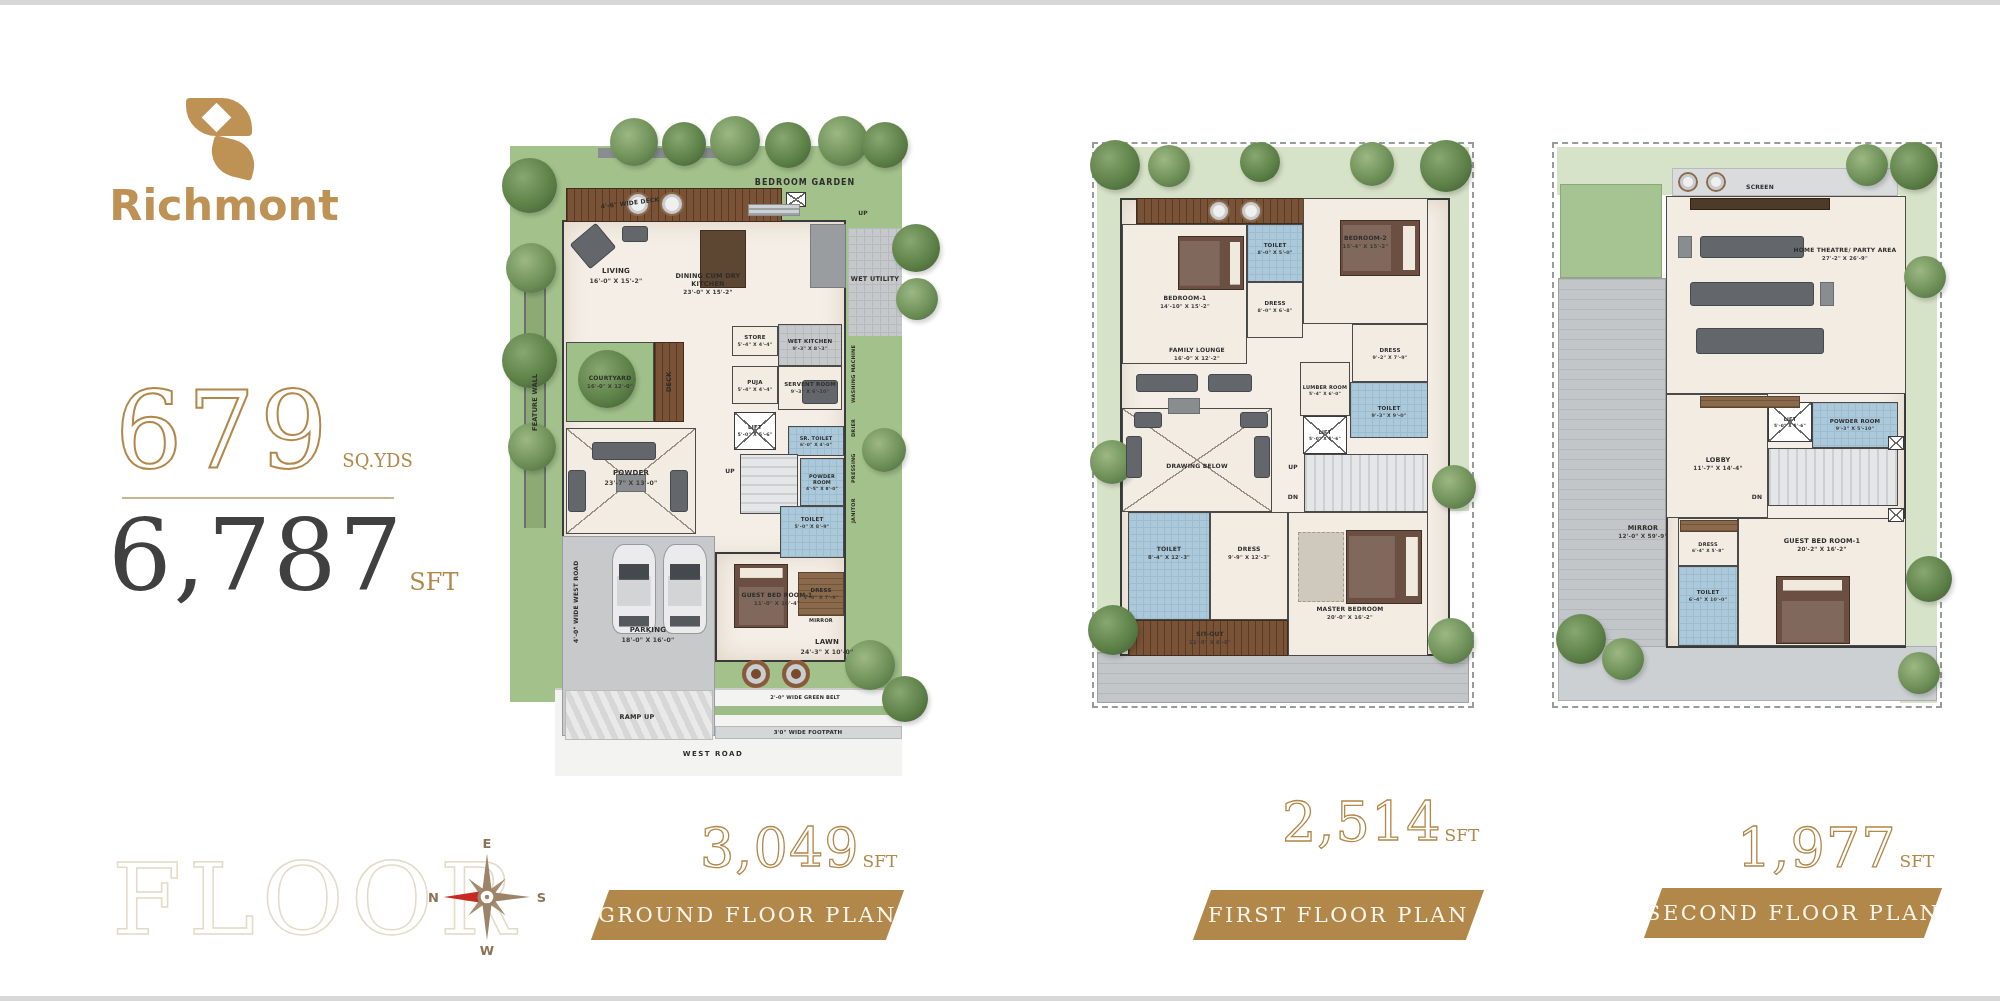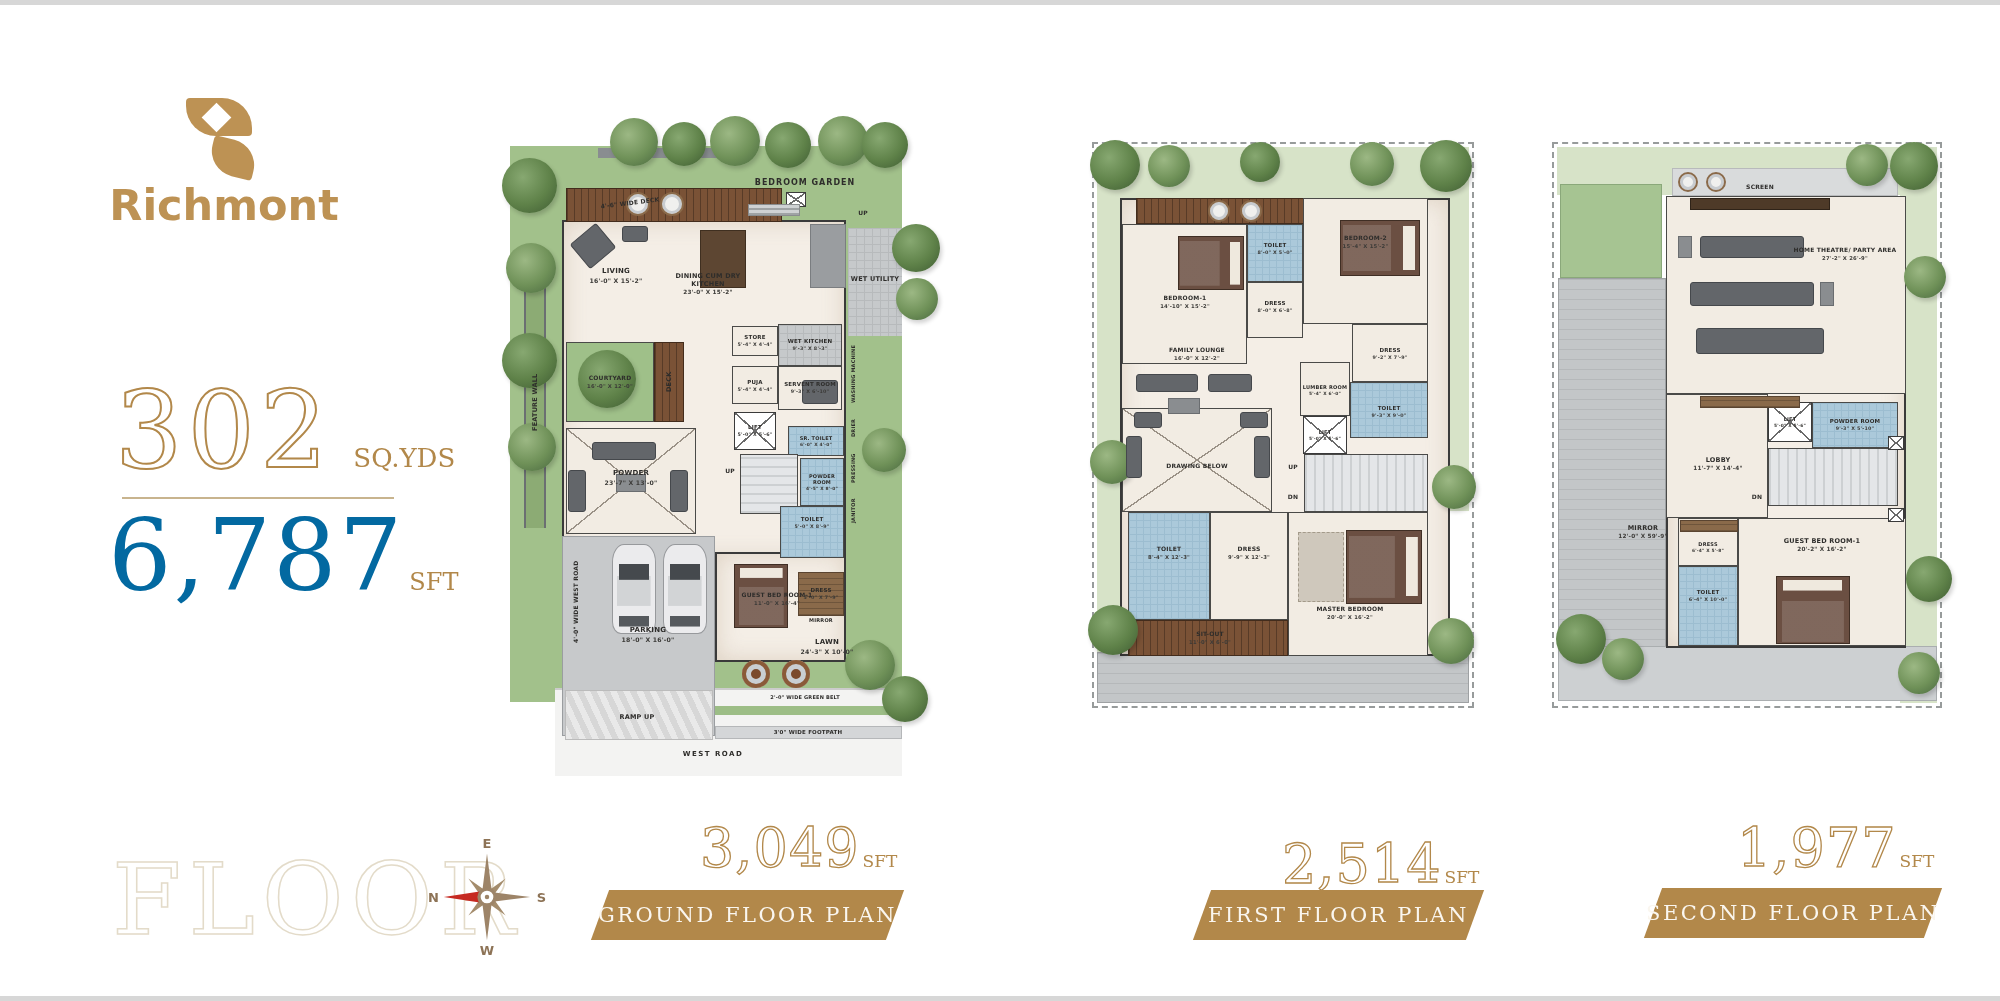--- a/index.html
+++ b/index.html
@@ -10,24 +10,24 @@
   
   #logo-mark{left:170px;top:96px;width:104px;height:88px;}
   .leaf1{left:16px;top:2px;width:66px;height:38px;background:#bd9254;border-radius:4px 30px 4px 30px;}
   .leaf2{left:40px;top:44px;width:46px;height:36px;background:#bd9254;border-radius:4px 26px 4px 26px;transform:rotate(14deg);}
   .diam{left:36px;top:11px;width:21px;height:21px;background:#fff;transform:rotate(45deg);}
   #brand-name{left:104px;top:180px;width:240px;text-align:center;font-size:43px;font-weight:bold;
               color:#bd9254;letter-spacing:0px;font-family:"DejaVu Sans",sans-serif;}
   #plot-line{left:115px;top:378px;display:flex;align-items:baseline;}
   .plot-num{font-family:"DejaVu Serif",serif;font-size:106px;line-height:1;color:transparent;
             -webkit-text-stroke:2px #b2884a;letter-spacing:5px;}
-  .plot-unit{font-family:"DejaVu Serif",serif;font-size:26px;color:#b2884a;margin-left:21px;}
+  .plot-unit{font-family:"DejaVu Serif",serif;font-size:18px;color:#b2884a;margin-left:10px;}
   #divider{left:122px;top:497px;width:272px;height:2px;background:#c8b48e;}
   #built-line{left:108px;top:498px;display:flex;align-items:baseline;}
-  .built-num{font-family:"DejaVu Serif",serif;font-size:100px;line-height:1.15;color:#0369a1;letter-spacing:2px;}
+  .built-num{font-family:"DejaVu Serif",serif;font-size:100px;line-height:1.15;color:#404040;letter-spacing:2px;}
   .built-unit{font-family:"DejaVu Serif",serif;font-size:24px;color:#b2884a;margin-left:5px;}
   #west-mark{left:112px;top:850px;font-family:"DejaVu Serif",serif;font-size:100px;line-height:1;
              color:transparent;-webkit-text-stroke:1.5px #e3dbc9;letter-spacing:7px;}
   
   #compass{left:428px;top:838px;width:118px;height:118px;}
   #compass svg{position:absolute;left:12px;top:12px;width:94px;height:94px;}
   .cl{position:absolute;font-size:13px;font-weight:bold;color:#8d7356;}
   .cl.t{left:50%;top:-2px;transform:translateX(-50%);}
   .cl.b{left:50%;bottom:-2px;transform:translateX(-50%);}
   .cl.l{left:0px;top:50%;transform:translateY(-50%);}
@@ -106,21 +106,21 @@
   <div class="abs edge" style="top:996px"></div>
 
   <div class="abs" id="logo-mark">
     <div class="abs leaf1"></div>
     <div class="abs leaf2"></div>
     <div class="abs diam"></div>
   </div>
   <div class="abs" id="brand-name">Richmont</div>
 
   <div class="abs" id="plot-line">
-    <span class="plot-num">302</span>
+    <span class="plot-num">679</span>
     <span class="plot-unit">SQ.YDS</span>
   </div>
   <div class="abs" id="divider"></div>
   <div class="abs" id="built-line">
     <span class="built-num">6,787</span>
     <span class="built-unit">SFT</span>
   </div>
 
   <div class="abs" id="west-mark">FLOOR</div>
 
@@ -503,21 +503,21 @@
       </div>
       <div class="lbl" style="left: 192px; top: 390px; width: 160px; height: 30px; font-size: 6.5px;">
         <div class="rl">GUEST BED ROOM-1</div>
         <div class="rd">20'-2" X 16'-2"</div>
       </div>
     </div>
 
   <div class="sftline" style="left:700px;top:822px">
     <span class="sftnum">3,049</span><span class="sftunit">SFT</span>
   </div>
-  <div class="sftline" style="left:1282px;top:838px">
+  <div class="sftline" style="left:1282px;top:796px">
     <span class="sftnum">2,514</span><span class="sftunit">SFT</span>
   </div>
   <div class="sftline" style="left:1737px;top:822px">
     <span class="sftnum">1,977</span><span class="sftunit">SFT</span>
   </div>
 
   <div class="banner" style="left:600px;top:890px;width:295px">
     <span class="txt">GROUND FLOOR PLAN</span>
   </div>
   <div class="banner" style="left:1202px;top:890px;width:273px">

